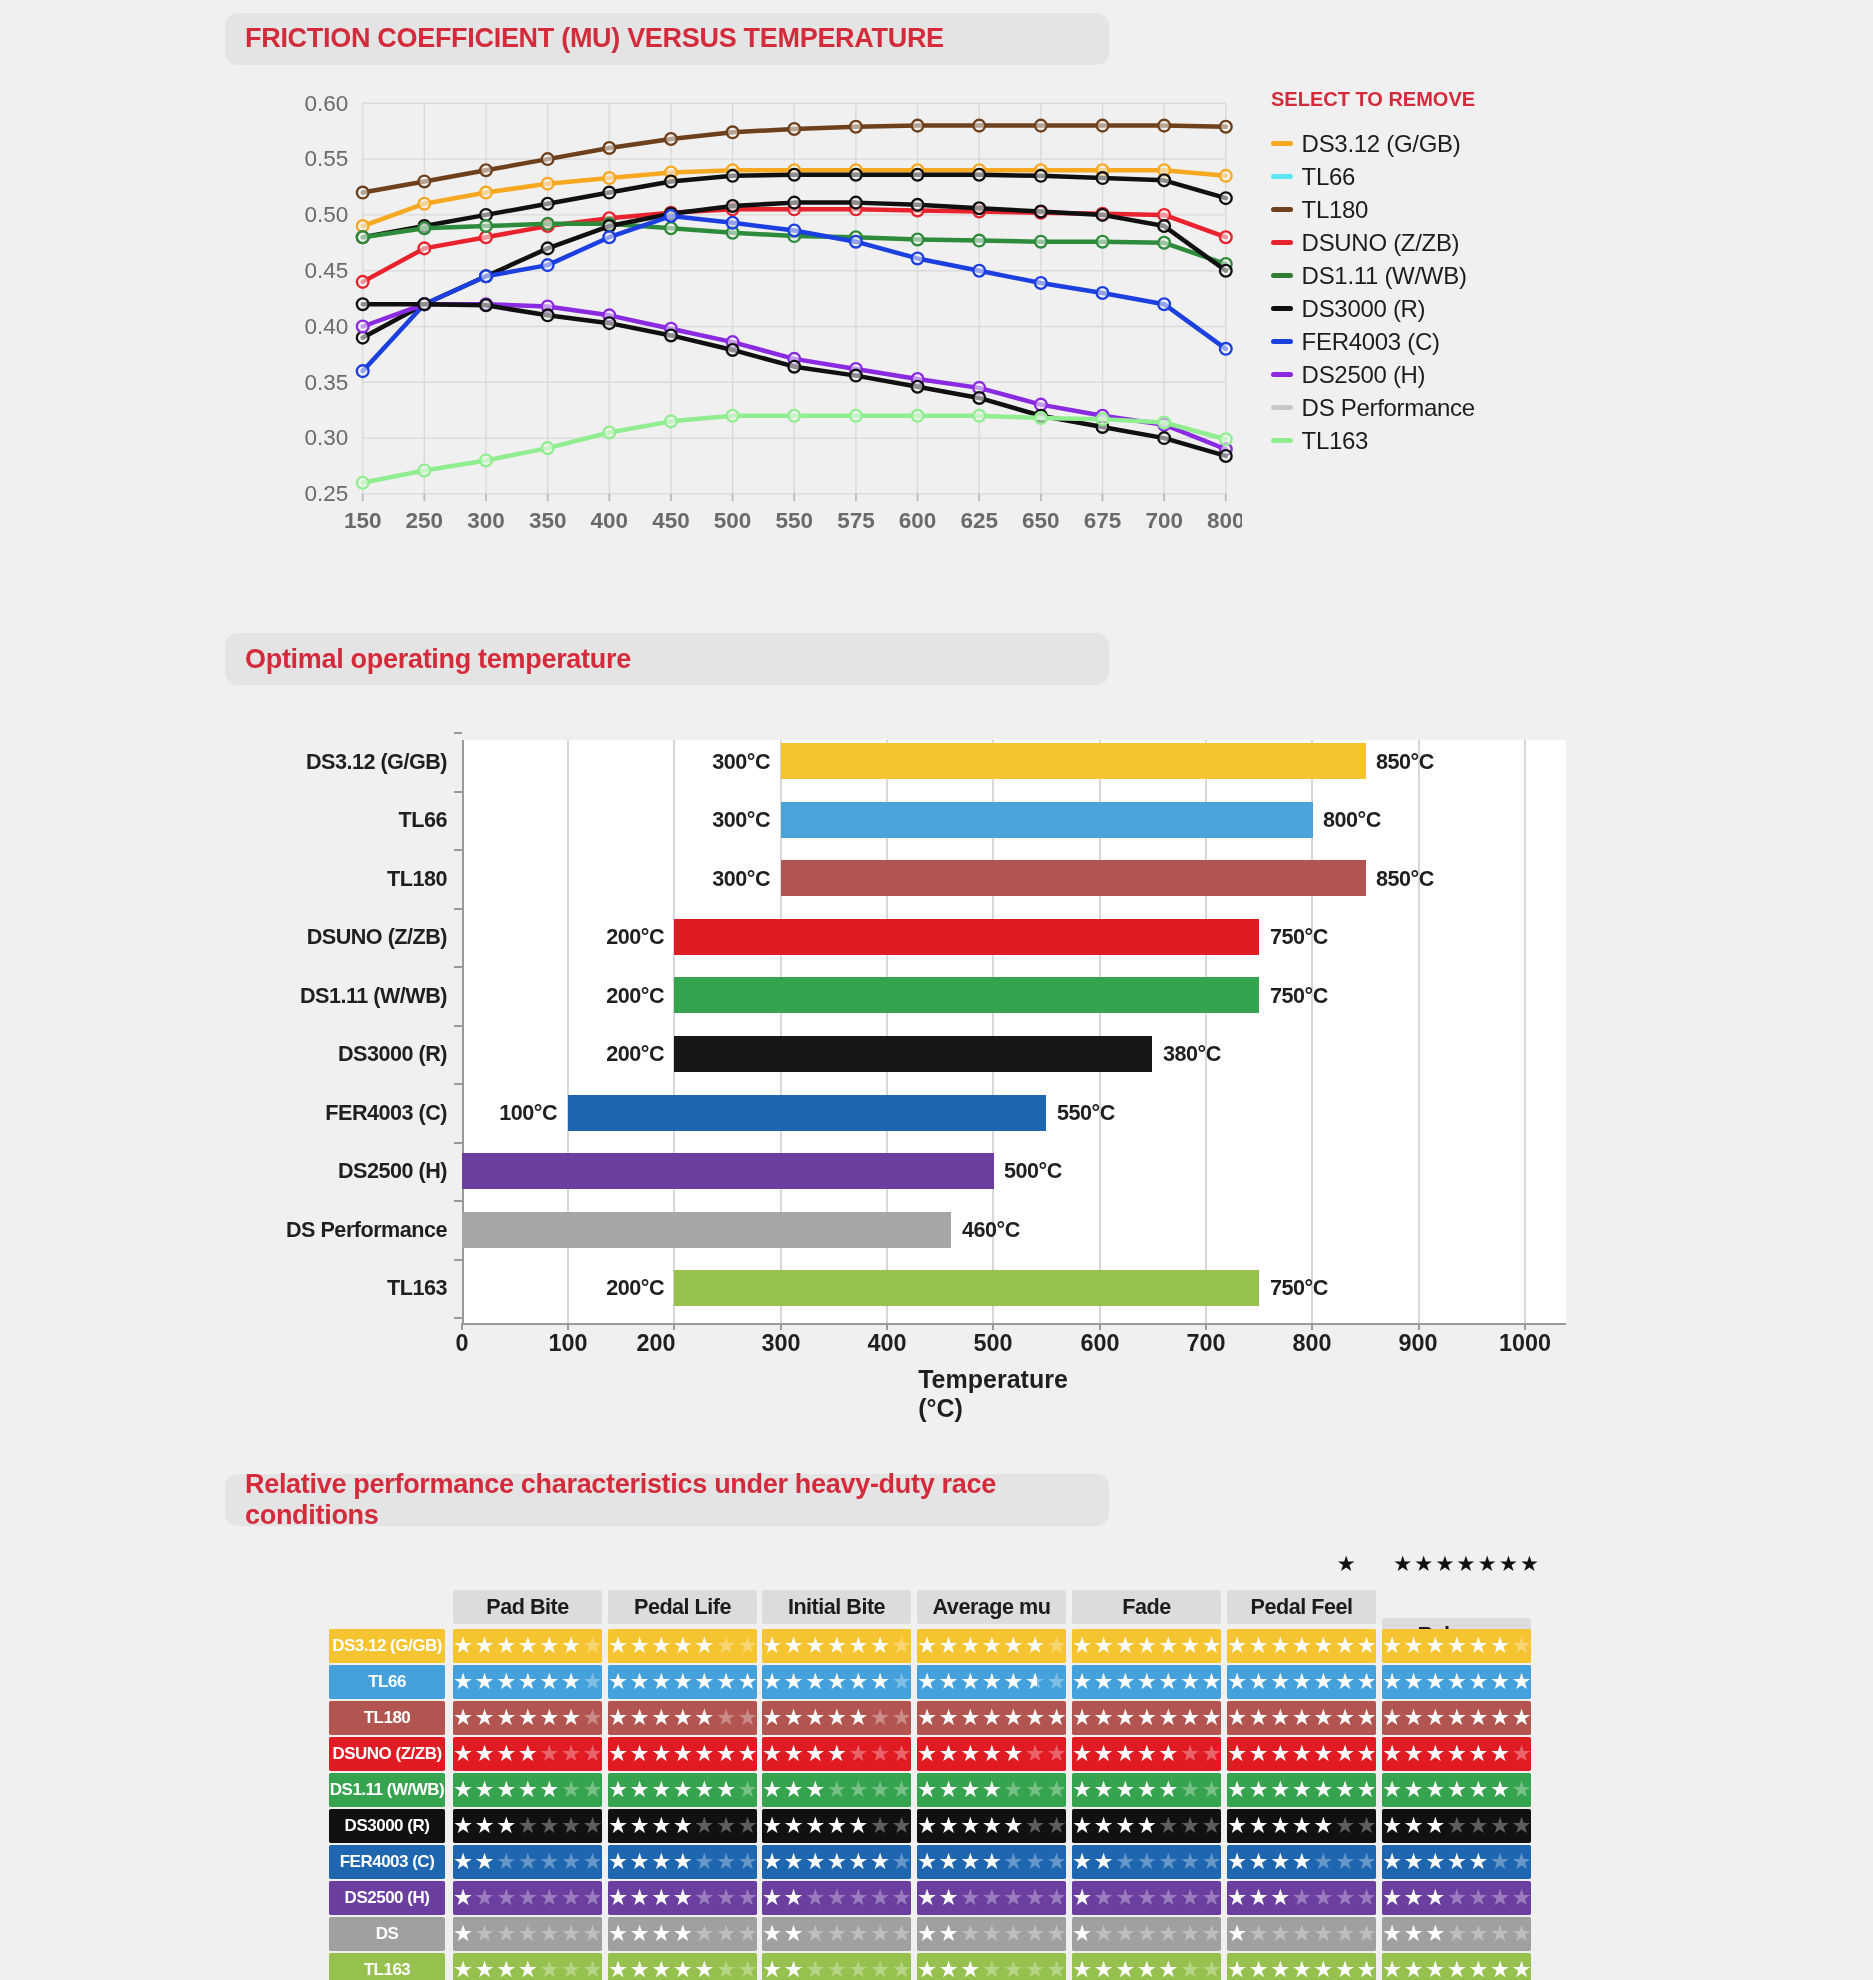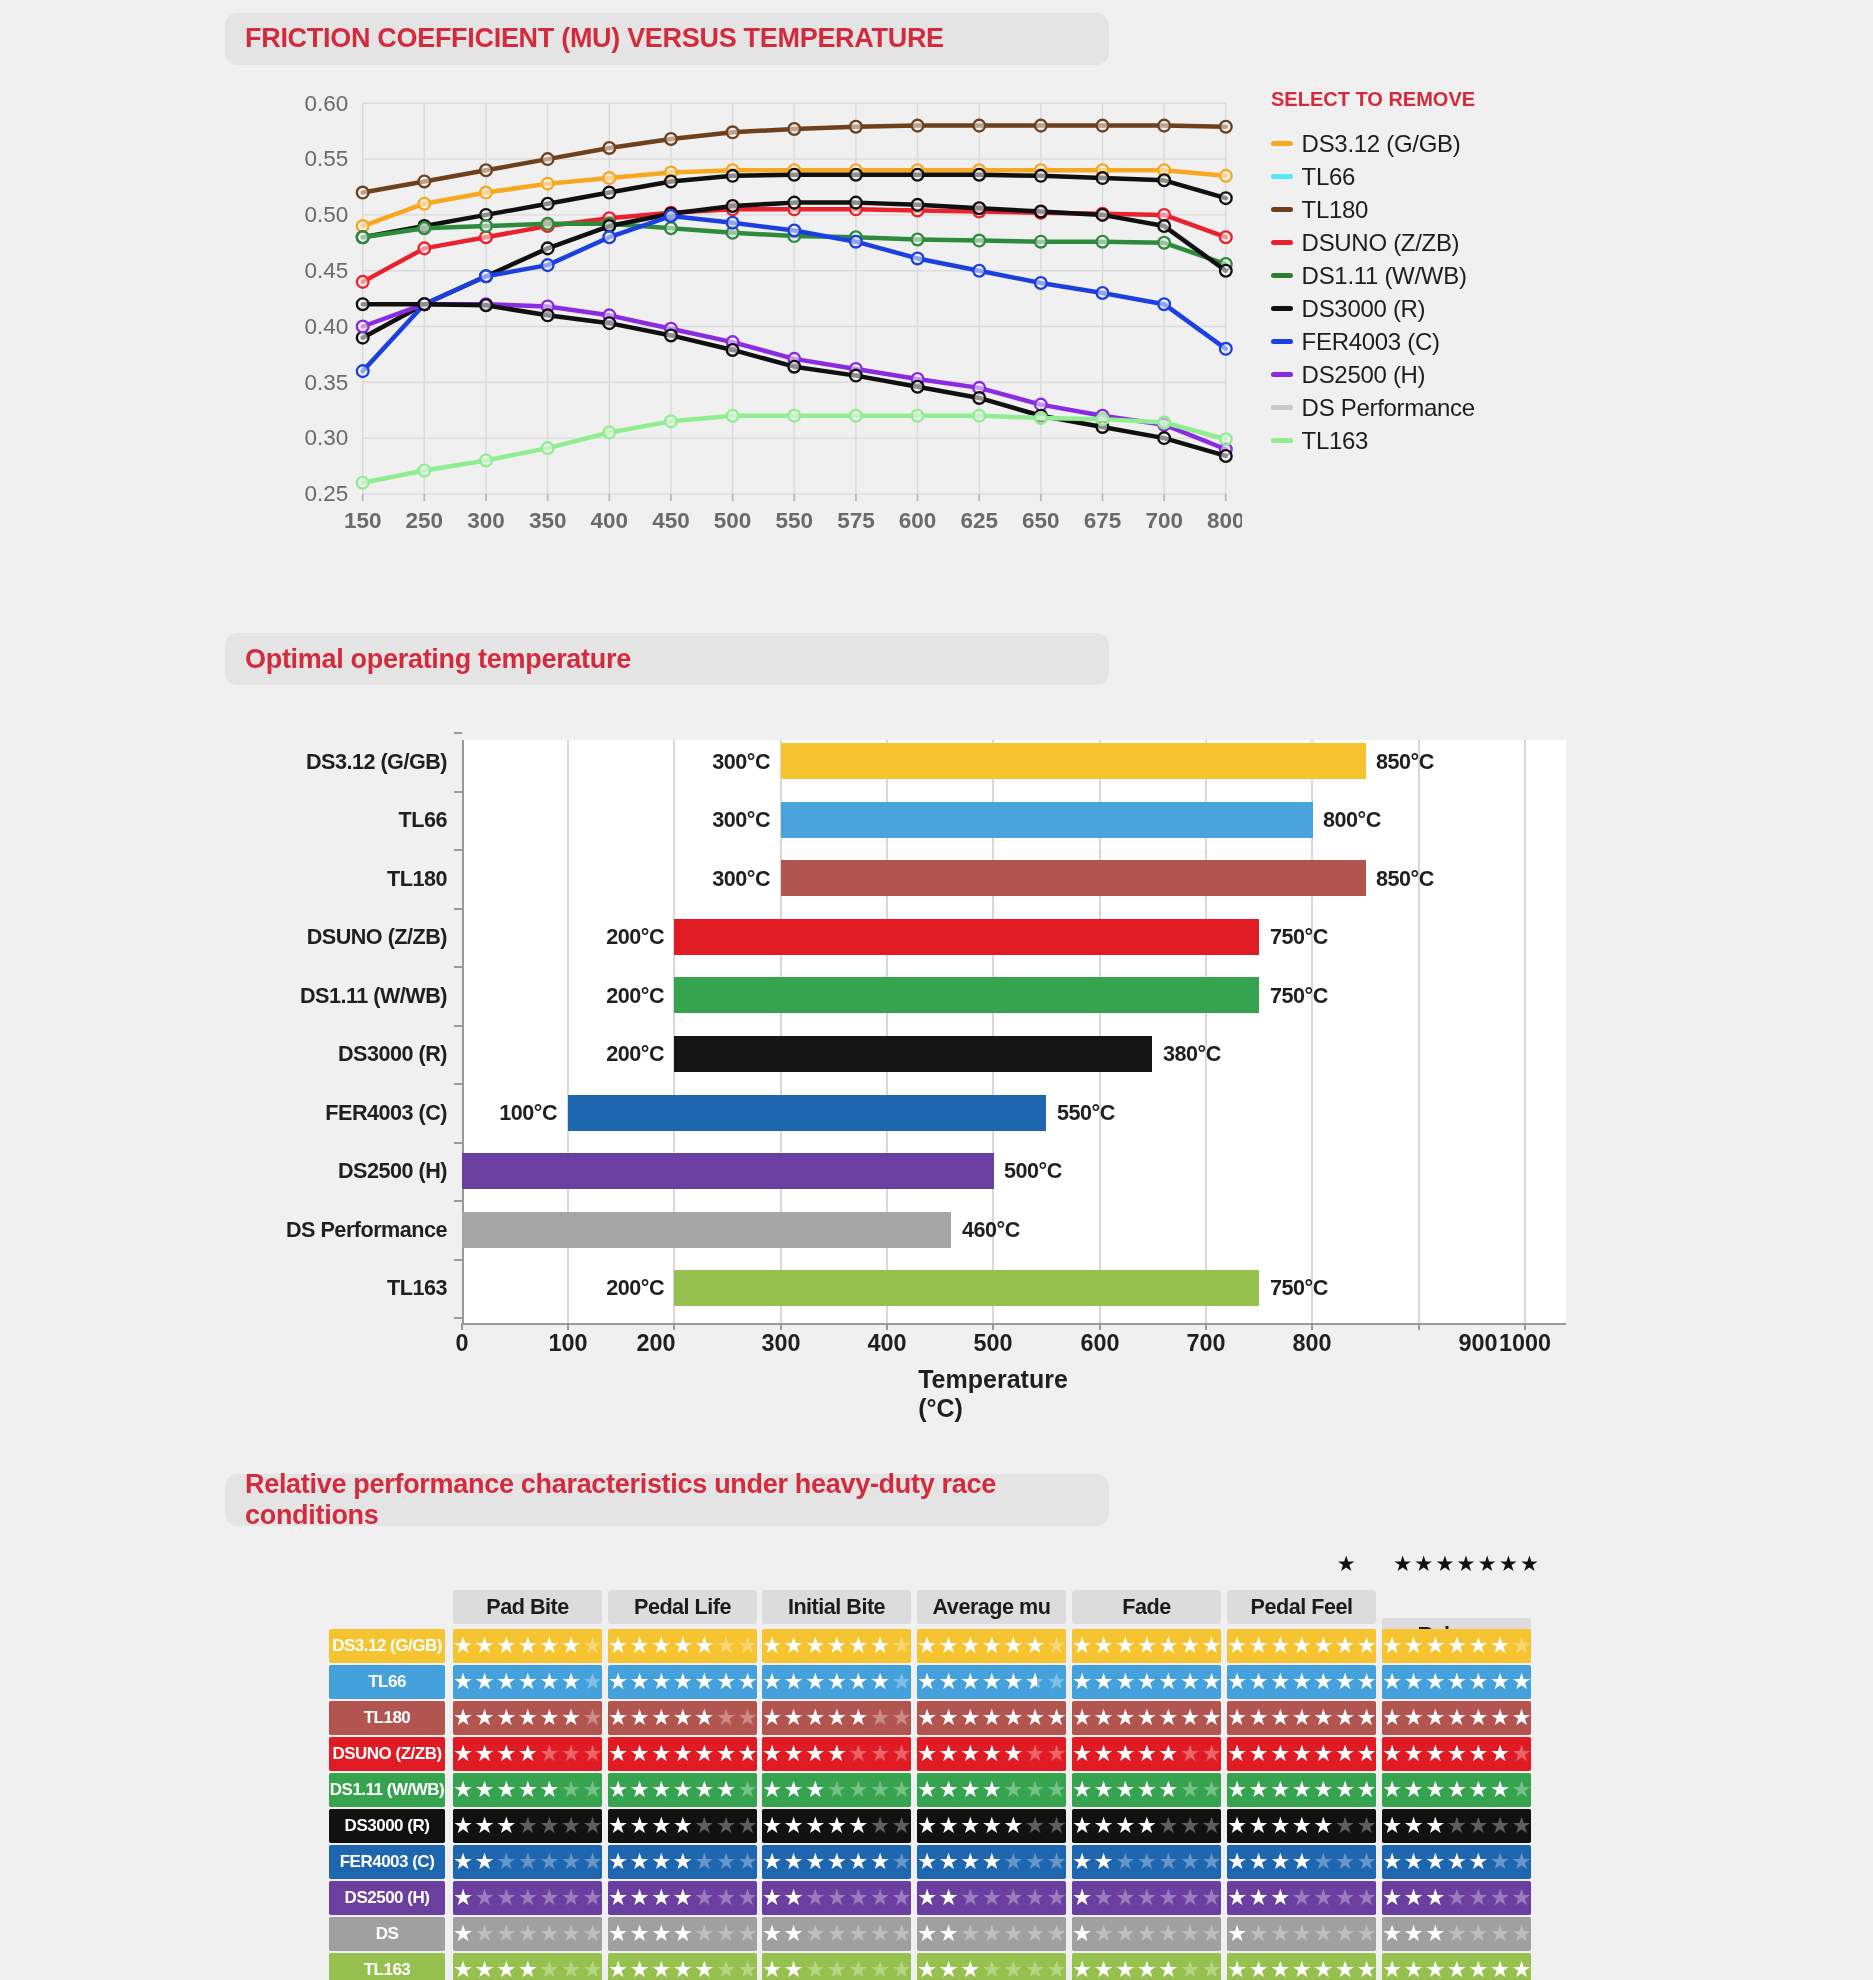--- a/index.html
+++ b/index.html
@@ -370,21 +370,21 @@
     <div class="bc-stub" style="left: 1099px; top: 1323px; width: 1.8px; height: 7.2px;"></div>
     <div class="bc-tick-label" style="left: 1100px; top: 1330px;">600</div>
     <div class="bc-grid" style="left: 1205px; top: 740px; height: 583px;"></div>
     <div class="bc-stub" style="left: 1205px; top: 1323px; width: 1.8px; height: 7.2px;"></div>
     <div class="bc-tick-label" style="left: 1206px; top: 1330px;">700</div>
     <div class="bc-grid" style="left: 1311px; top: 740px; height: 583px;"></div>
     <div class="bc-stub" style="left: 1311px; top: 1323px; width: 1.8px; height: 7.2px;"></div>
     <div class="bc-tick-label" style="left: 1312px; top: 1330px;">800</div>
     <div class="bc-grid" style="left: 1418px; top: 740px; height: 583px;"></div>
     <div class="bc-stub" style="left: 1418px; top: 1323px; width: 1.8px; height: 7.2px;"></div>
-    <div class="bc-tick-label" style="left: 1478px; top: 1330px;">900</div>
+    <div class="bc-tick-label" style="left: 1418px; top: 1330px;">900</div>
     <div class="bc-grid" style="left: 1524px; top: 740px; height: 583px;"></div>
     <div class="bc-stub" style="left: 1524px; top: 1323px; width: 1.8px; height: 7.2px;"></div>
     <div class="bc-tick-label" style="left: 1525px; top: 1330px;">1000</div>
     <div class="bc-axis" style="left: 462px; top: 740px; width: 1.8px; height: 585px;"></div>
     <div class="bc-axis" style="left: 462px; top: 1323px; width: 1104px; height: 1.8px;"></div>
     <div class="bc-xlabel" style="left: 993px; top: 1365px;">Temperature (°C)</div>
     <div class="bc-stub" style="left: 454px; top: 732px; width: 8px; height: 1.8px;"></div>
     <div class="bc-row-label" style="left: 216px; top: 749px; width: 231px;">DS3.12 (G/GB)</div>
     <div class="bc-bar" style="left: 781px; top: 743px; width: 585px; background: rgb(245, 196, 48);"></div>
     <div class="bc-val" style="left: 770px; top: 749px; transform: translateX(-100%);">300°C</div>

